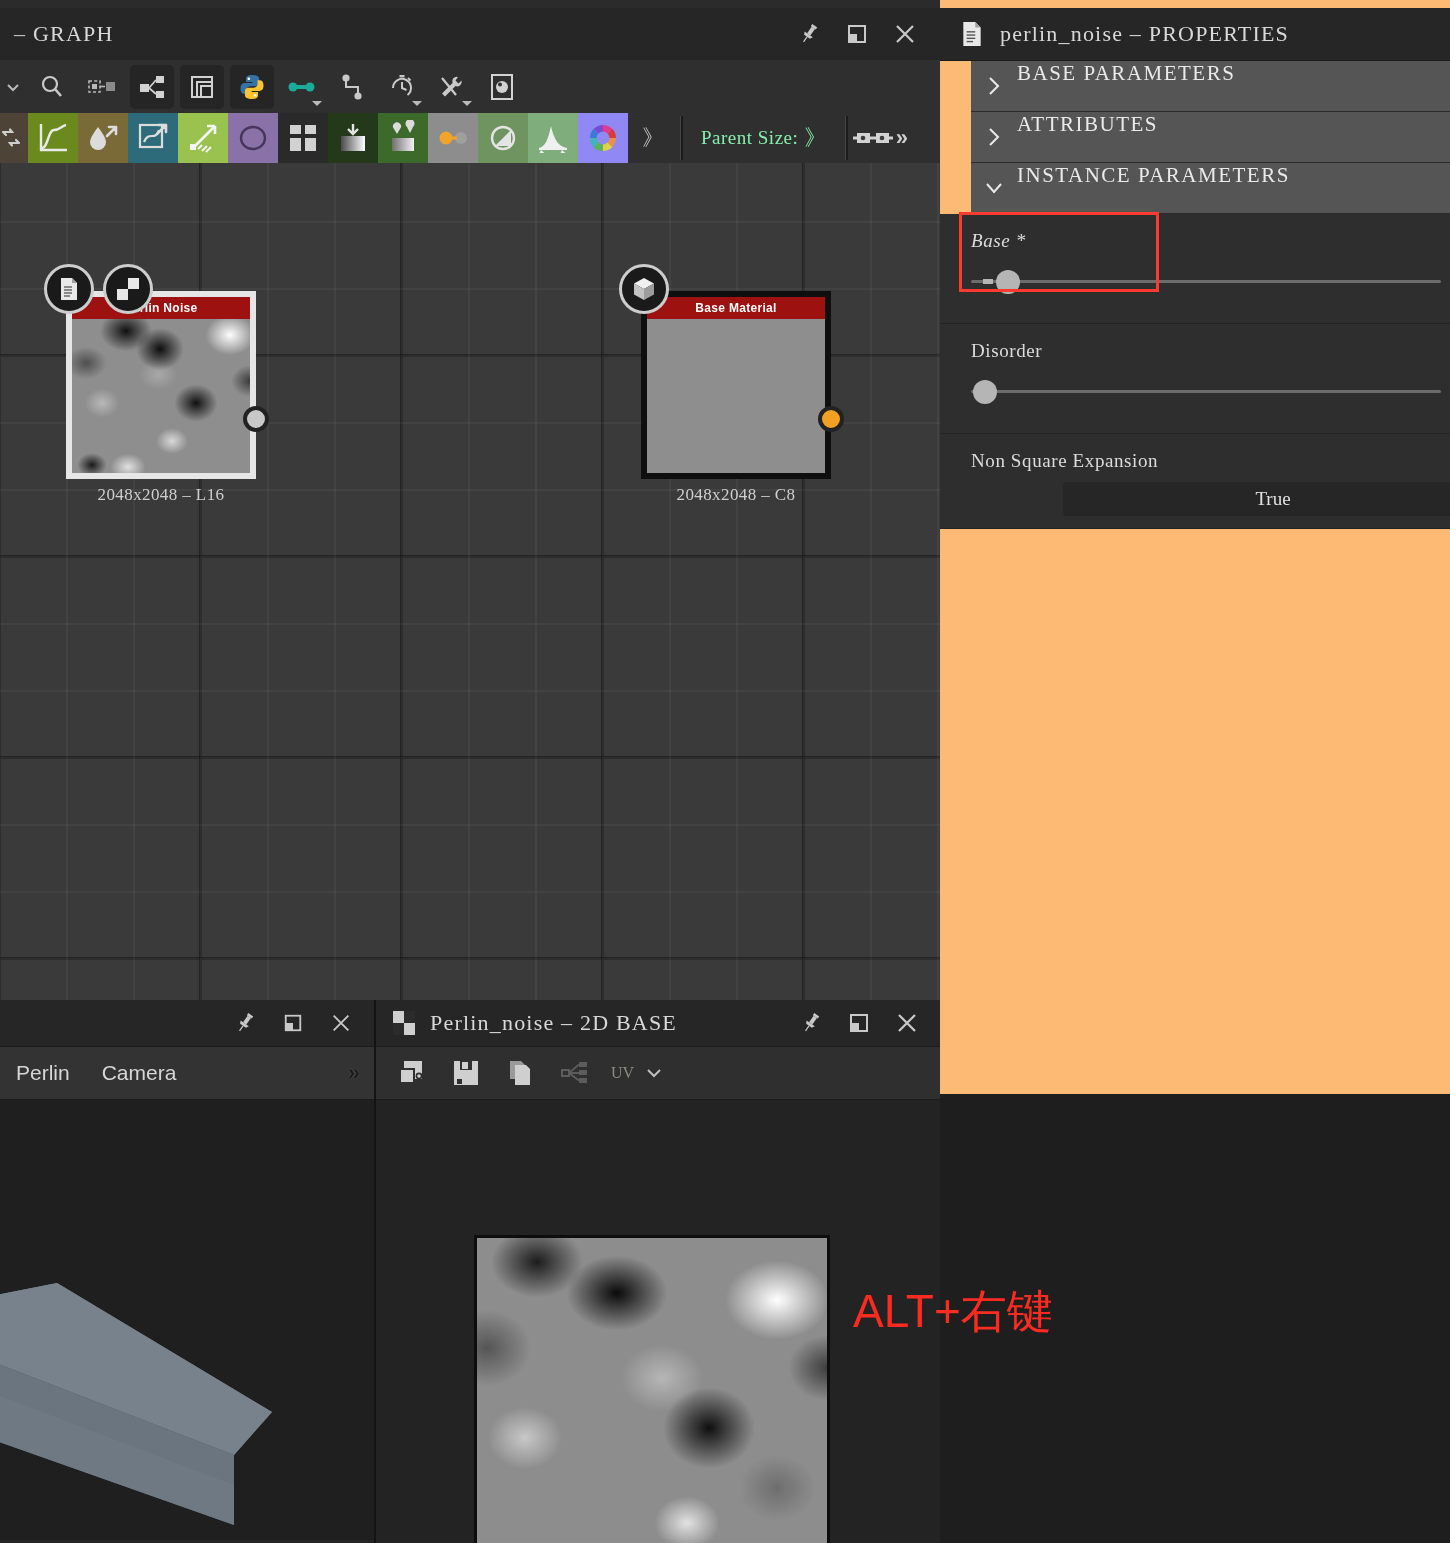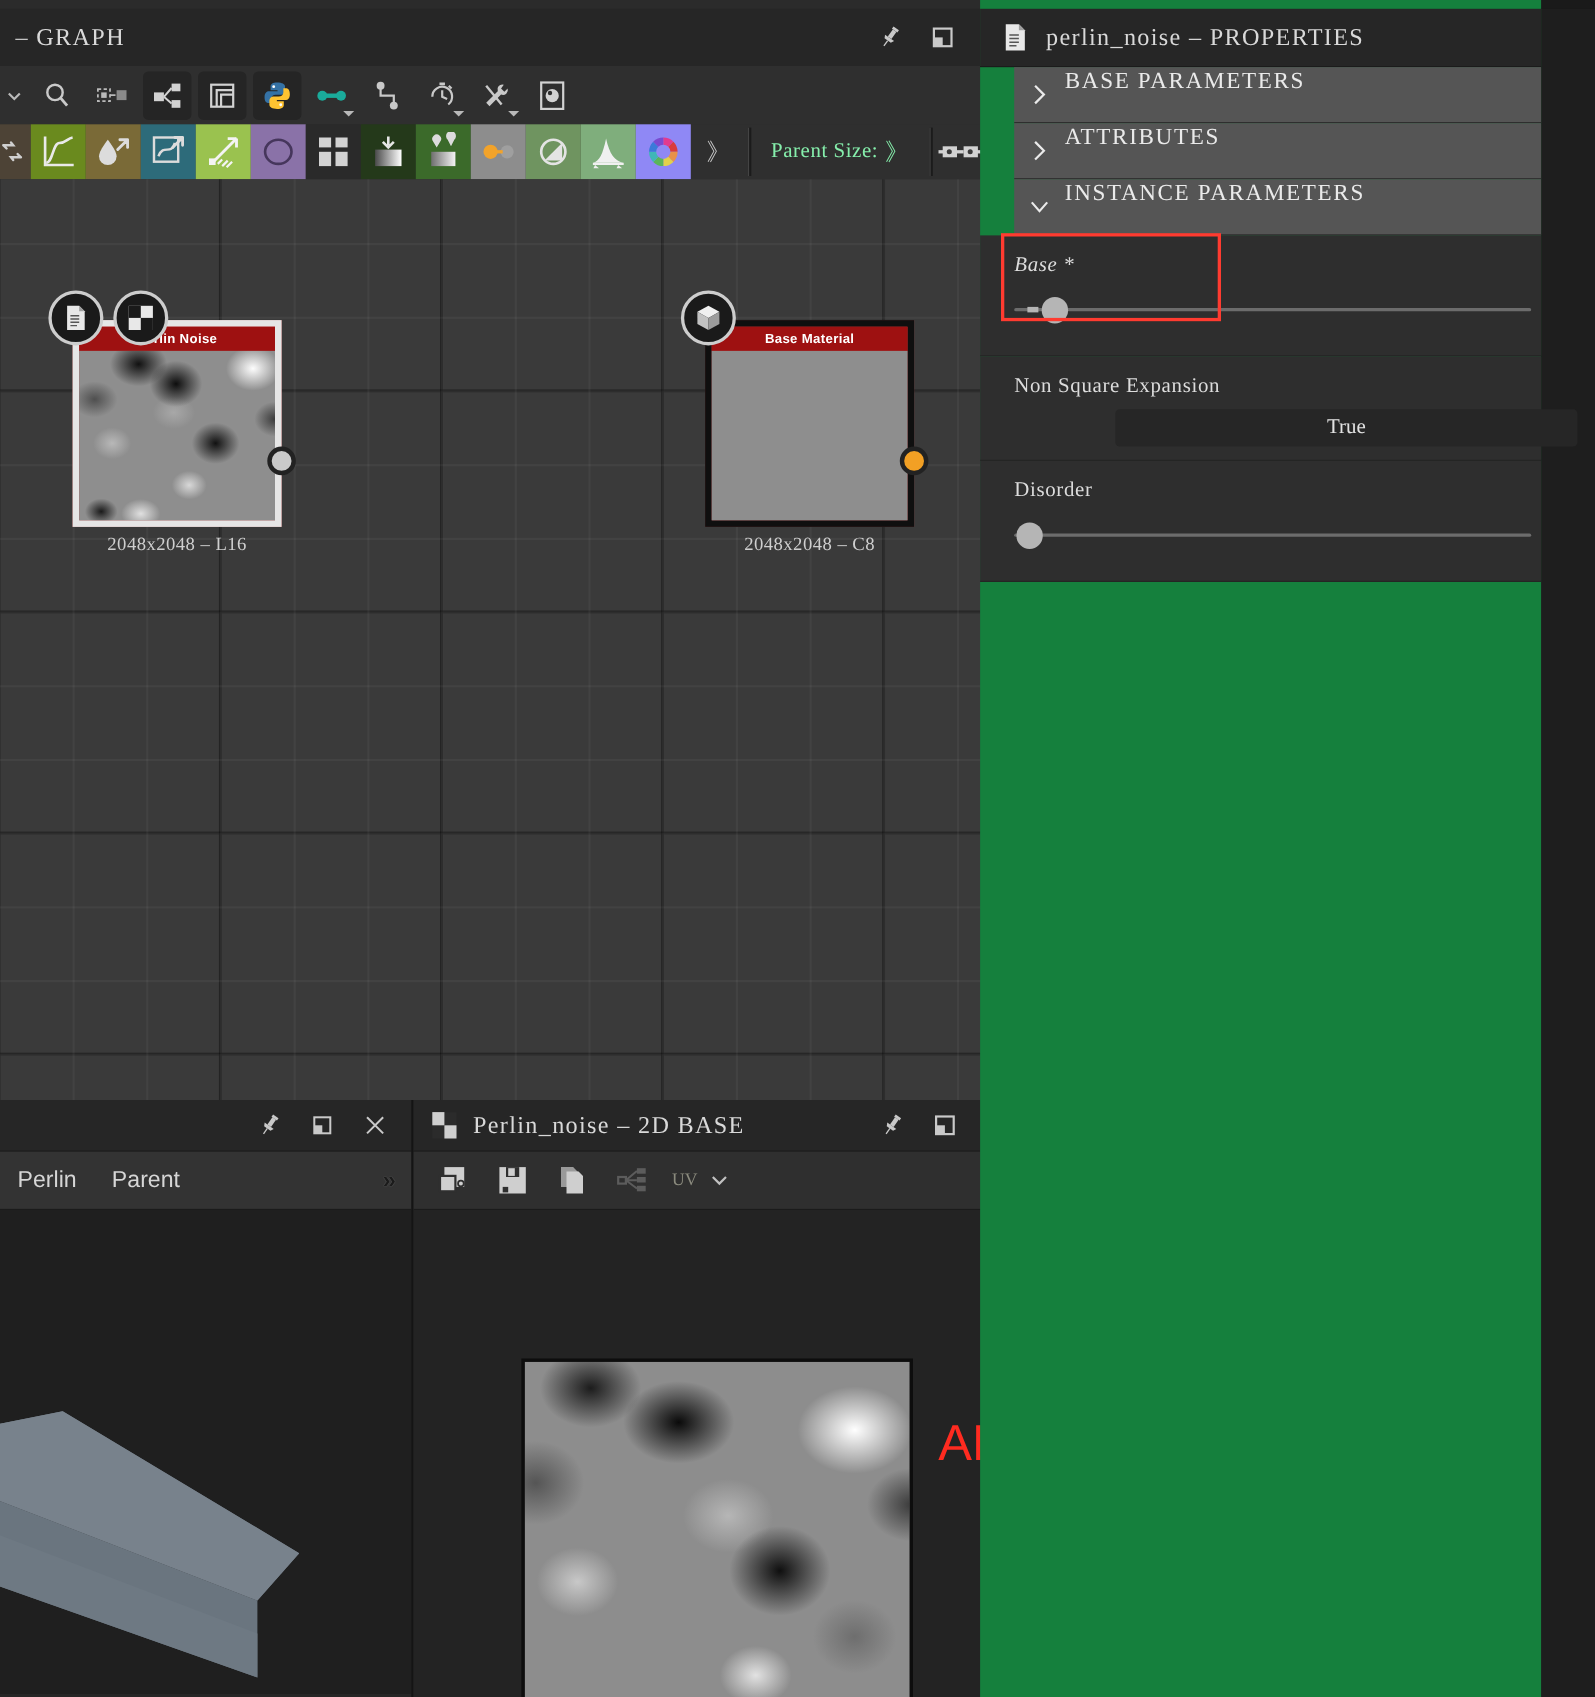--- a/index.html
+++ b/index.html
@@ -96,21 +96,21 @@
 
   
   #view2d-panel{left:376px;top:1000px;width:564px;height:543px;background:#262626;}
   #view2d-title{height:46px;display:flex;align-items:center;background:#262626;border-bottom:1px solid #1b1b1b;}
   #view2d-toolbar{height:52px;display:flex;align-items:center;background:#2f2f2f;border-bottom:1px solid #1b1b1b;}
   #view2d-canvas{height:443px;background:#232323;position:relative;}
   .v2-icon{width:44px;height:44px;margin:0 5px;display:flex;align-items:center;justify-content:center;cursor:pointer;}
   .uv-label{color:#8b8b7e;font-size:16px;margin-left:10px;font-family:"Liberation Serif",serif;}
 
   
-  #props-panel{left:891px;top:0;width:510px;height:1543px;background:#15803d;}
+  #props-panel{left:940px;top:0;width:510px;height:1094px;background:#fdba74;}
   #props-title{
     margin-top:8px;height:52px;display:flex;align-items:center;background:#262626;
     border-bottom:1px solid #1b1b1b;
   }
   .prop-section{
     height:50px;display:flex;background:#555555;border-bottom:1px solid #2b2b2b;
     cursor:pointer;
     margin-left:31px;
   }
   .prop-section .chevron{width:46px;display:flex;align-items:center;justify-content:center;}
@@ -466,21 +466,21 @@
       </div>
       <div class="tb-icon">
         <svg width="22" height="22" viewBox="0 0 24 24">
             <path d="M4 4 L20 20 M20 4 L4 20" stroke="#c9c9c9" stroke-width="2" fill="none"></path>
           </svg>
       </div>
     </div>
   </div>
   <div id="view3d-tabs">
     <span class="vtab">Perlin</span>
-    <span class="vtab">Parent</span>
+    <span class="vtab">Camera</span>
     <span style="margin-left:auto;margin-right:14px;color:#1b1b1b;font-weight:bold;font-size:22px;font-family:'Liberation Sans',sans-serif;text-shadow:0 0 1px #777;">»</span>
   </div>
   <div id="view3d-canvas">
     <svg width="374" height="440" viewBox="0 0 374 440" style="display:block;">
       <path d="M-120 218 L57 183 L272 312 L234 355 z" fill="#717c86"></path>
       <path d="M-120 218 L-120 300 L234 425 L234 355 z" fill="#6a757f"></path>
       <path d="M57 183 L272 312 L234 355 L-120 218 z" fill="#78828c"></path>
       <path d="M-120 250 L234 385 L234 425 L-120 300 z" fill="#6e7983"></path>
     </svg>
   </div>
@@ -632,25 +632,25 @@
   <div class="prop-row" style="height:79px;padding-top:16px;">
     <div class="prop-label italic">Base *</div>
     <div class="slider-wrap">
       <div class="slider-track"></div>
       <div class="slider-minitick" style="left:43px;"></div>
       <div class="slider-knob" style="left:56px;"></div>
     </div>
     <div class="highlight-box" style="left:19px;top:-2px;width:200px;height:80px;"></div>
   </div>
 
-  <div class="prop-row" style="height:64px;padding-top:16px;">
-    <div class="prop-label">Non Square Expansion</div>
-    <div class="dropdown" style="margin:10px 0 0 123px;width:420px;">True</div>
-  </div>
-
   <div class="prop-row" style="height:79px;padding-top:16px;">
     <div class="prop-label">Disorder</div>
     <div class="slider-wrap">
       <div class="slider-track"></div>
       <div class="slider-knob" style="left:33px;"></div>
     </div>
   </div>
+
+  <div class="prop-row" style="height:64px;padding-top:16px;">
+    <div class="prop-label">Non Square Expansion</div>
+    <div class="dropdown" style="margin:10px 0 0 123px;width:420px;">True</div>
+  </div>
 </div>
 
 </body></html>

